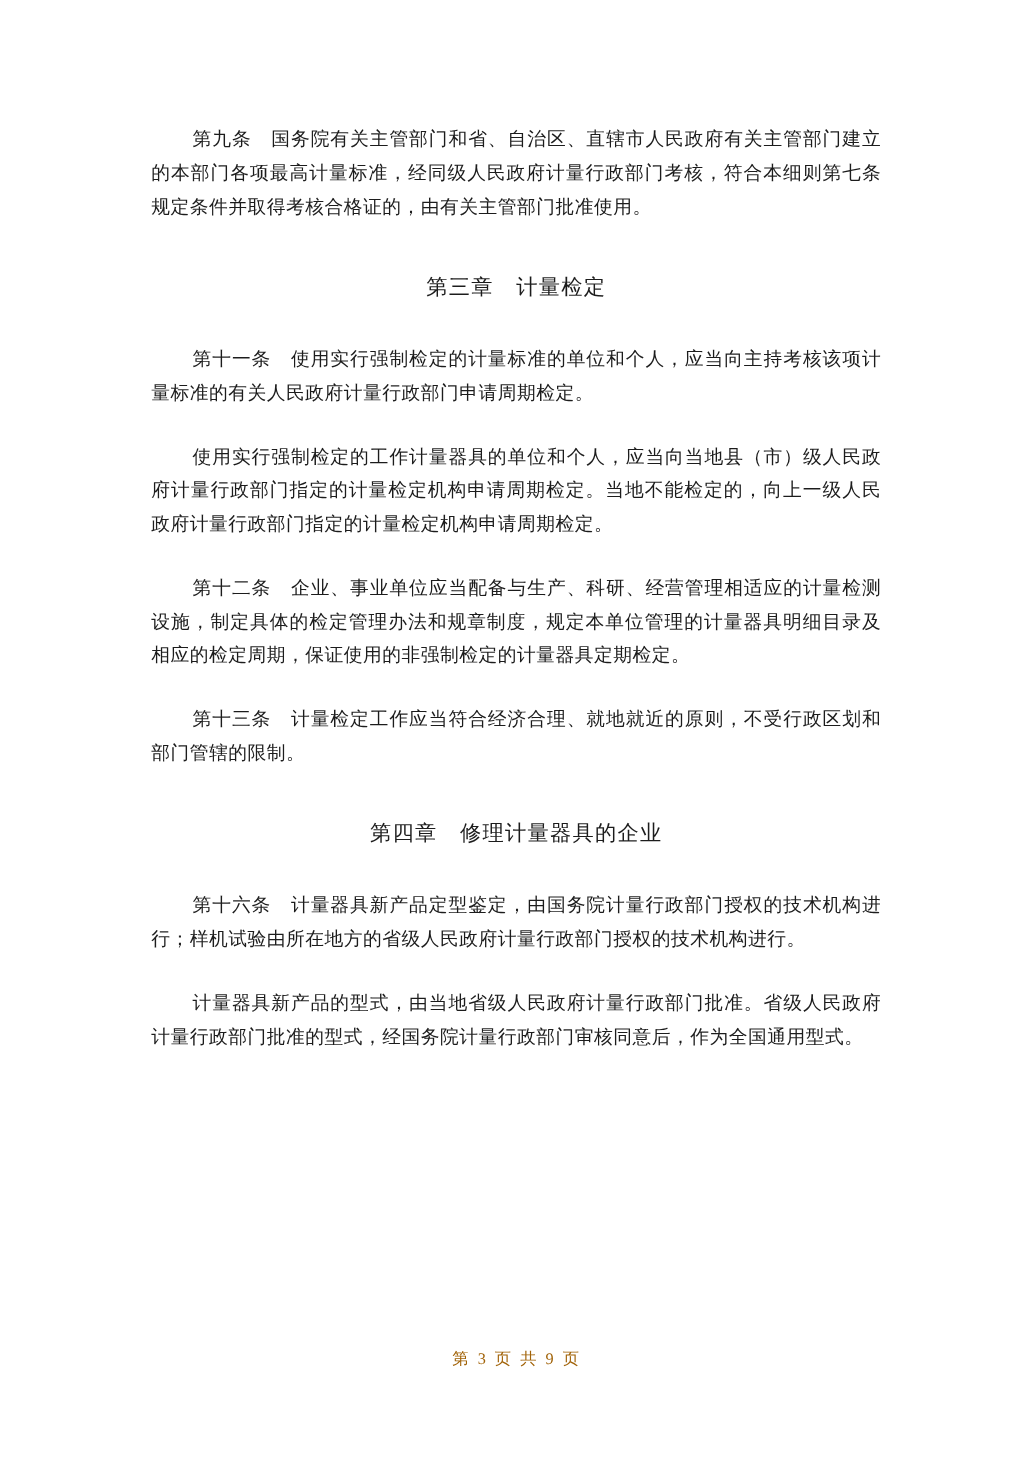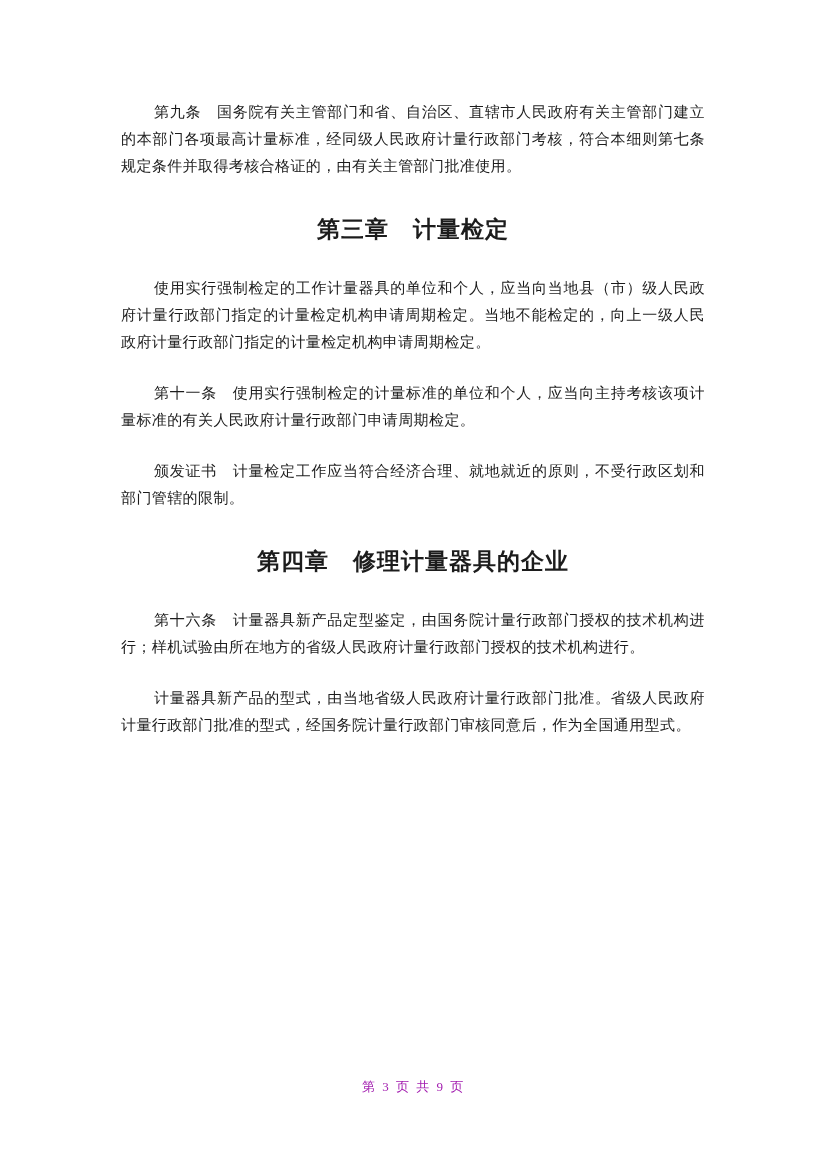--- a/index.html
+++ b/index.html
@@ -28,46 +28,47 @@
   .para {
     font-size: 15px;
     line-height: 27px;
     letter-spacing: 0.4px;
     text-align: justify;
     text-indent: 2.2em;
     margin: 0 0 24px 0;
     word-break: break-all;
   }
   .chapter {
-    font-size: 23px;
-    font-weight: bold;
+    font-size: 17px;
+    font-weight: normal;
     text-align: center;
     letter-spacing: 1px;
     margin: 36px 0 32px 0;
     line-height: 27px;
   }
   .footer {
     position: absolute;
     left: 0;
     width: 827px;
     top: 1078px;
     text-align: center;
     font-size: 13px;
     letter-spacing: 2px;
-    color: #a21caf;
+    color: #a16207;
   }
 </style>
 </head>
 <body>
 
 <div class="page">
   <div class="content">
     <p class="para">第九条　国务院有关主管部门和省、自治区、直辖市人民政府有关主管部门建立的本部门各项最高计量标准，经同级人民政府计量行政部门考核，符合本细则第七条规定条件并取得考核合格证的，由有关主管部门批准使用。</p>
     <h2 class="chapter">第三章　计量检定</h2>
+    <p class="para">第十一条　使用实行强制检定的计量标准的单位和个人，应当向主持考核该项计量标准的有关人民政府计量行政部门申请周期检定。</p>
     <p class="para">使用实行强制检定的工作计量器具的单位和个人，应当向当地县（市）级人民政府计量行政部门指定的计量检定机构申请周期检定。当地不能检定的，向上一级人民政府计量行政部门指定的计量检定机构申请周期检定。</p>
-    <p class="para">第十一条　使用实行强制检定的计量标准的单位和个人，应当向主持考核该项计量标准的有关人民政府计量行政部门申请周期检定。</p>
-    <p class="para">颁发证书　计量检定工作应当符合经济合理、就地就近的原则，不受行政区划和部门管辖的限制。</p>
+    <p class="para">第十二条　企业、事业单位应当配备与生产、科研、经营管理相适应的计量检测设施，制定具体的检定管理办法和规章制度，规定本单位管理的计量器具明细目录及相应的检定周期，保证使用的非强制检定的计量器具定期检定。</p>
+    <p class="para">第十三条　计量检定工作应当符合经济合理、就地就近的原则，不受行政区划和部门管辖的限制。</p>
     <h2 class="chapter">第四章　修理计量器具的企业</h2>
     <p class="para">第十六条　计量器具新产品定型鉴定，由国务院计量行政部门授权的技术机构进行；样机试验由所在地方的省级人民政府计量行政部门授权的技术机构进行。</p>
     <p class="para">计量器具新产品的型式，由当地省级人民政府计量行政部门批准。省级人民政府计量行政部门批准的型式，经国务院计量行政部门审核同意后，作为全国通用型式。</p>
   </div>
   <div class="footer">第 3 页 共 9 页</div>
 </div>
 
 </body></html>

